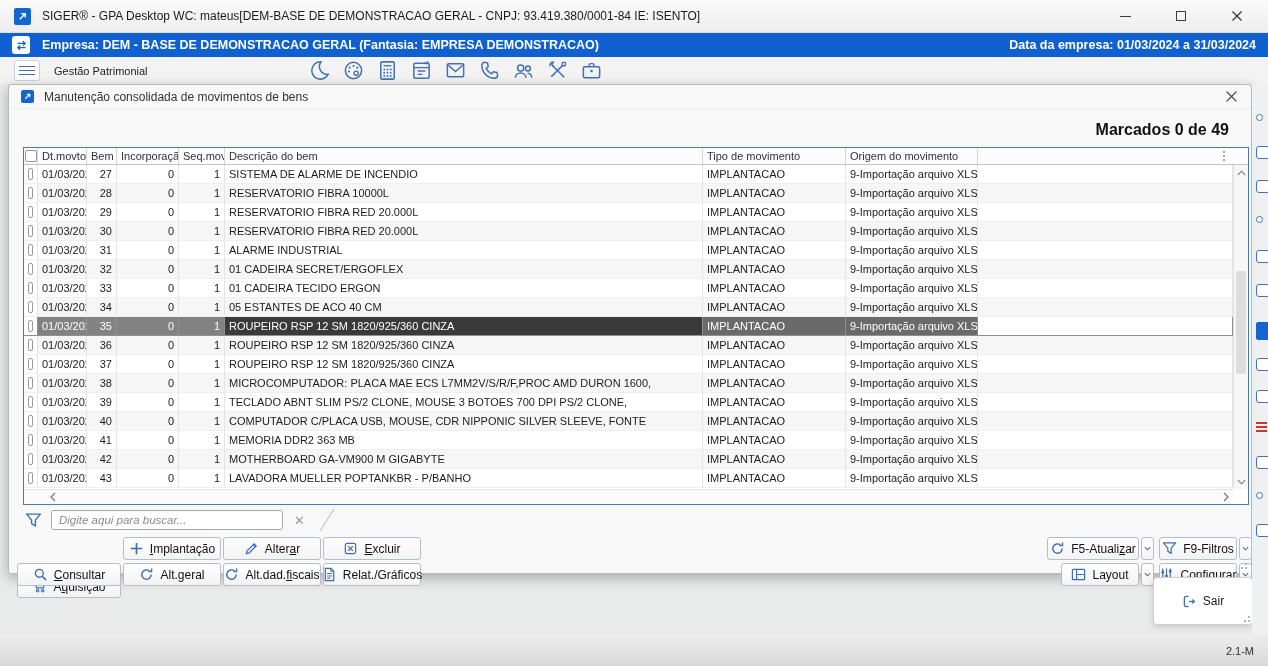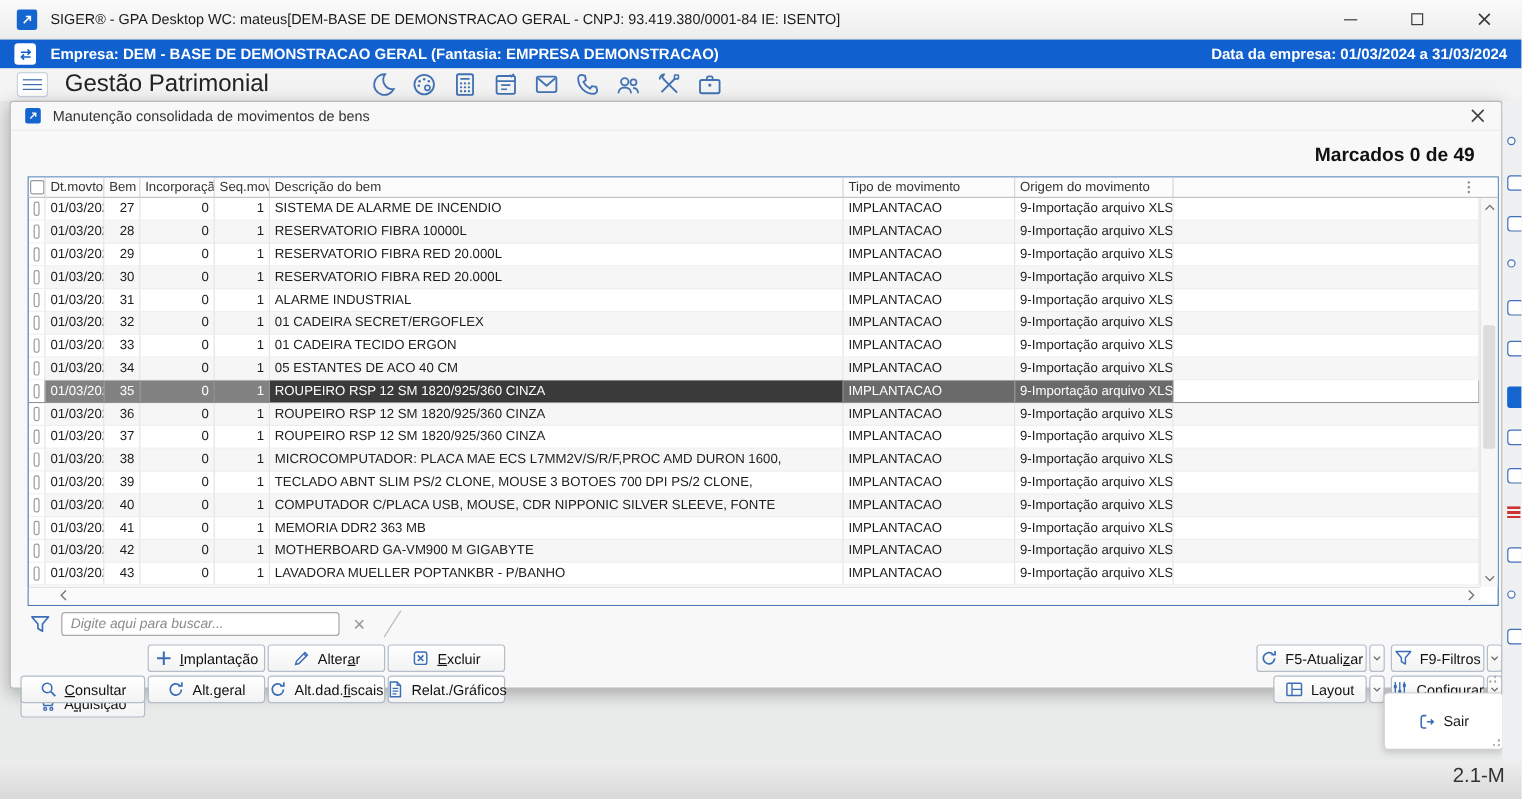--- a/index.html
+++ b/index.html
@@ -34,21 +34,21 @@
   .company-label { font-size:12.5px; font-weight:bold; margin-left:12px; white-space:nowrap; }
   .company-date { font-size:12.5px; font-weight:bold; margin-left:auto; white-space:nowrap; }
 
   .toolbar {
     position:absolute; left:0; top:57px; right:0; height:27px;
     background:#f3f3f3;
     display:flex; align-items:center; padding:0 14px;
   }
   .hamb { width:26px; height:21px; border:1px solid #c9d2de; border-radius:3px; background:#fff; display:flex; flex-direction:column; justify-content:center; gap:3px; align-items:center; }
   .hamb i { display:block; width:16px; height:0; border-top:1.8px solid #3a6db5; }
-  .module { font-size:20px; color:#222; margin-left:14px; white-space:nowrap; }
+  .module { font-size:11px; color:#222; margin-left:14px; white-space:nowrap; }
   .ticons { position:absolute; left:308px; top:2px; display:flex; gap:11px; align-items:center; }
   .ticon { width:23px; height:23px; }
 
   
   .dialog {
     position:absolute; left:8px; top:84px; width:1244px; height:490px;
     background:#f8f8f8; border:1px solid #b9b9b9; border-radius:3px;
     box-shadow:0 4px 14px rgba(0,0,0,.28);
   }
   .dlg-head { height:24px; display:flex; align-items:center; padding:0 10px; border-bottom:1px solid #ececec; }
@@ -123,21 +123,21 @@
   }
   .grip { position:absolute; right:2px; bottom:2px; width:8px; height:8px;
     background:
       radial-gradient(circle at 7px 7px, #b5b5b5 1px, transparent 1.2px),
       radial-gradient(circle at 7px 3px, #b5b5b5 1px, transparent 1.2px),
       radial-gradient(circle at 3px 7px, #b5b5b5 1px, transparent 1.2px);
   }
 
   
   .statusbar { position:absolute; left:0; right:0; bottom:0; height:32px; background:linear-gradient(#eeeeee,#d8d8d8); }
-  .version { position:absolute; right:14px; bottom:9px; font-size:17px; color:#333; }
+  .version { position:absolute; right:14px; bottom:9px; font-size:11px; color:#333; }
   .edge-strip { position:absolute; right:0; top:84px; width:16px; height:550px; background:#eef0f2; overflow:hidden; }
   .frag { position:absolute; left:4px; width:14px; height:13px; border:1.5px solid #4070b8; border-radius:3px; background:#fff; }
   .frag.dot { width:7px; height:7px; border-radius:50%; }
   .frag.solid { background:#1565d0; border-color:#1565d0; height:18px; border-radius:2px; }
   .frag.red { border:none; border-radius:0; width:11px; height:11px;
     background:repeating-linear-gradient(#cc3333 0 2px, transparent 2px 4px); }
 </style>
 </head>
 <body>
 

